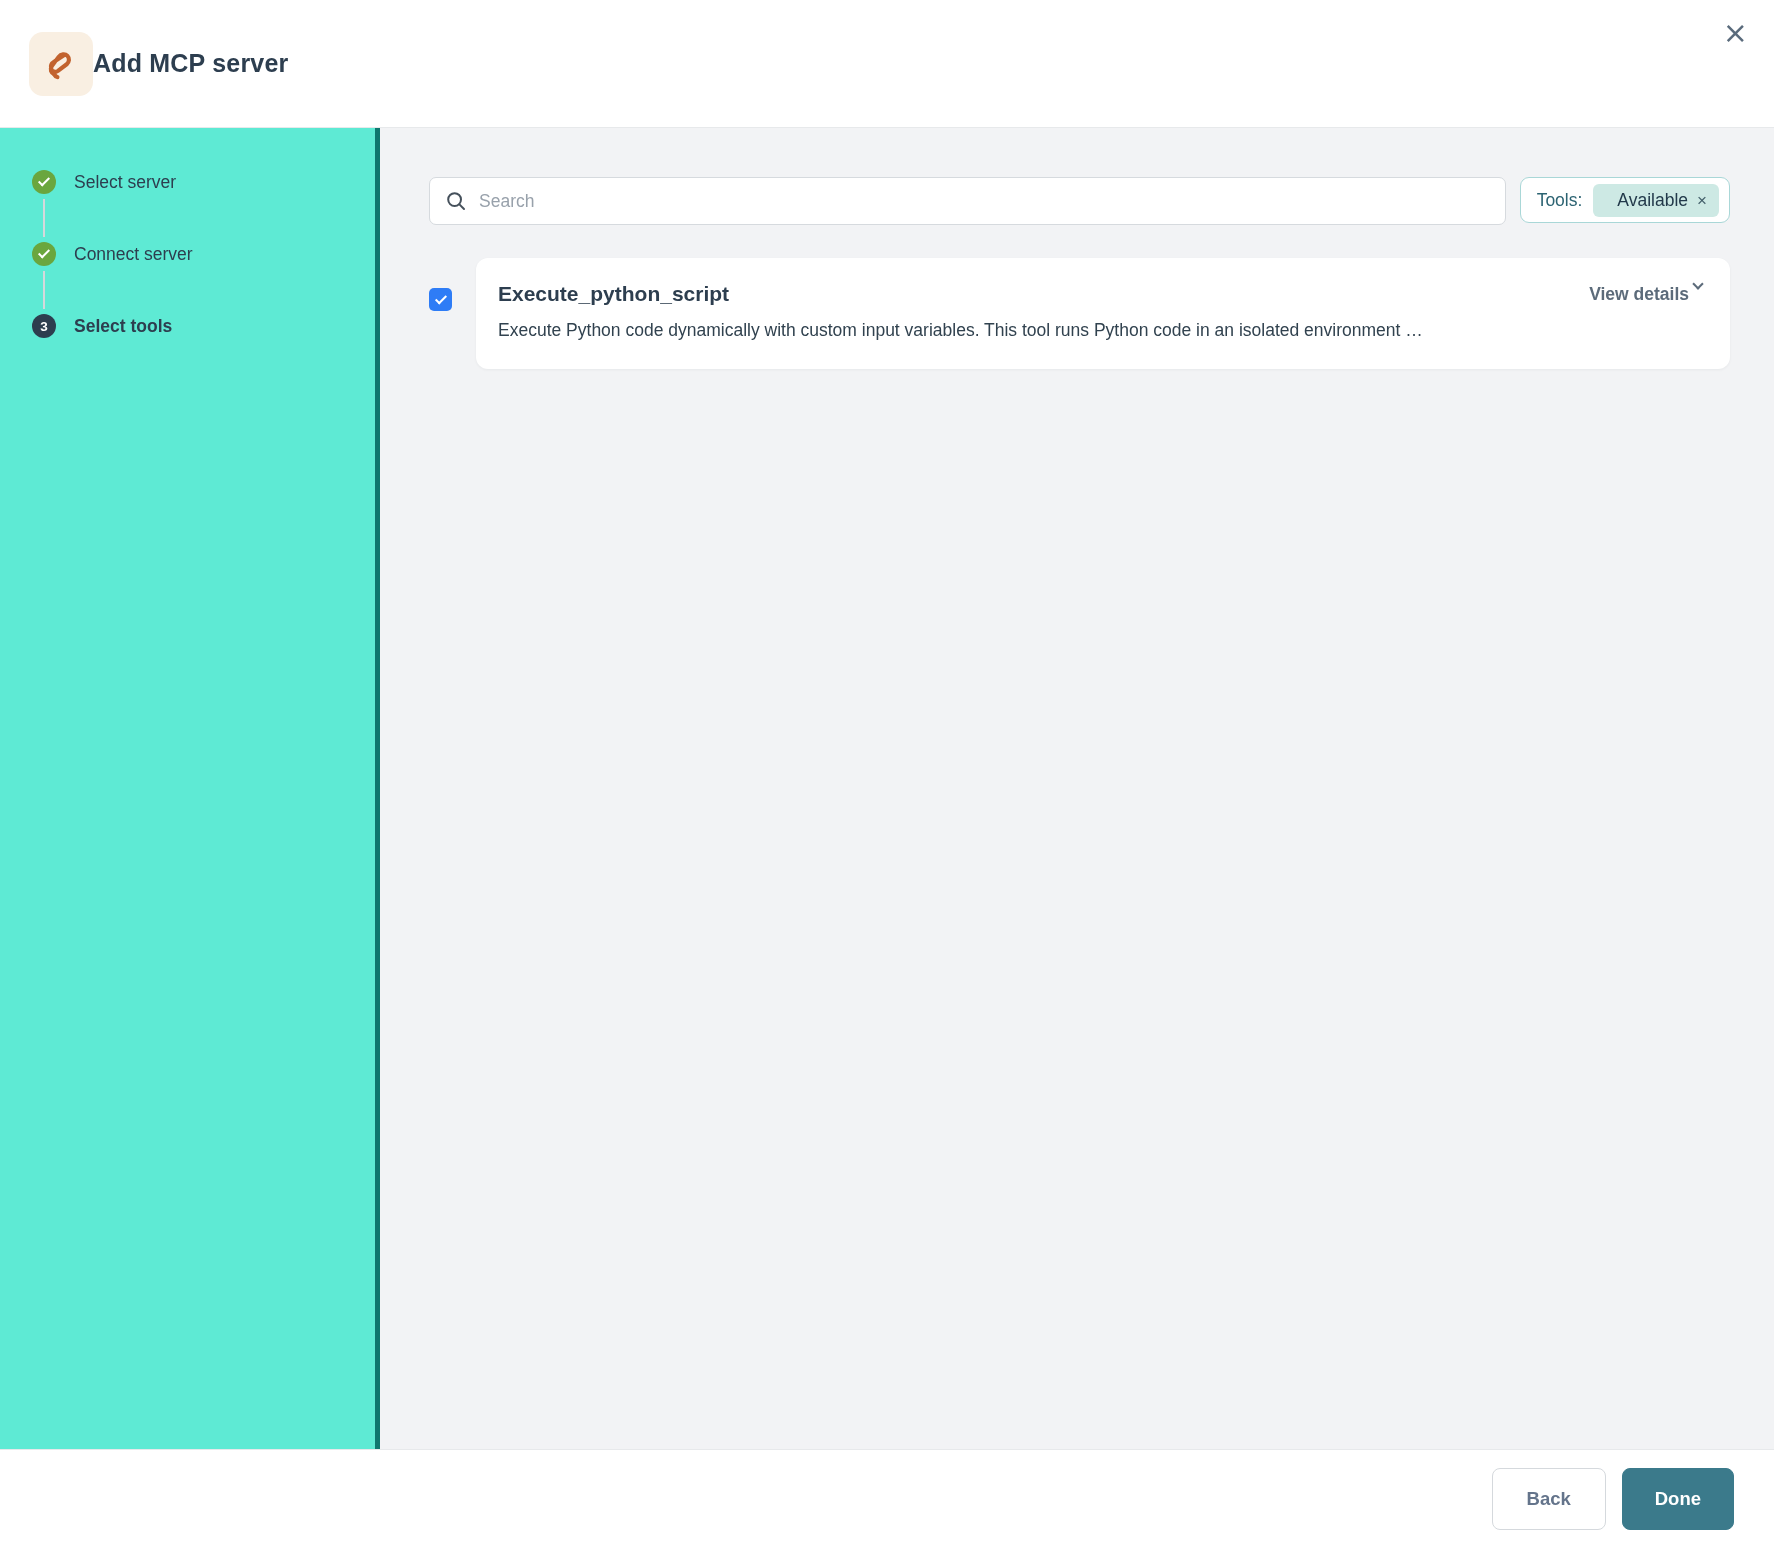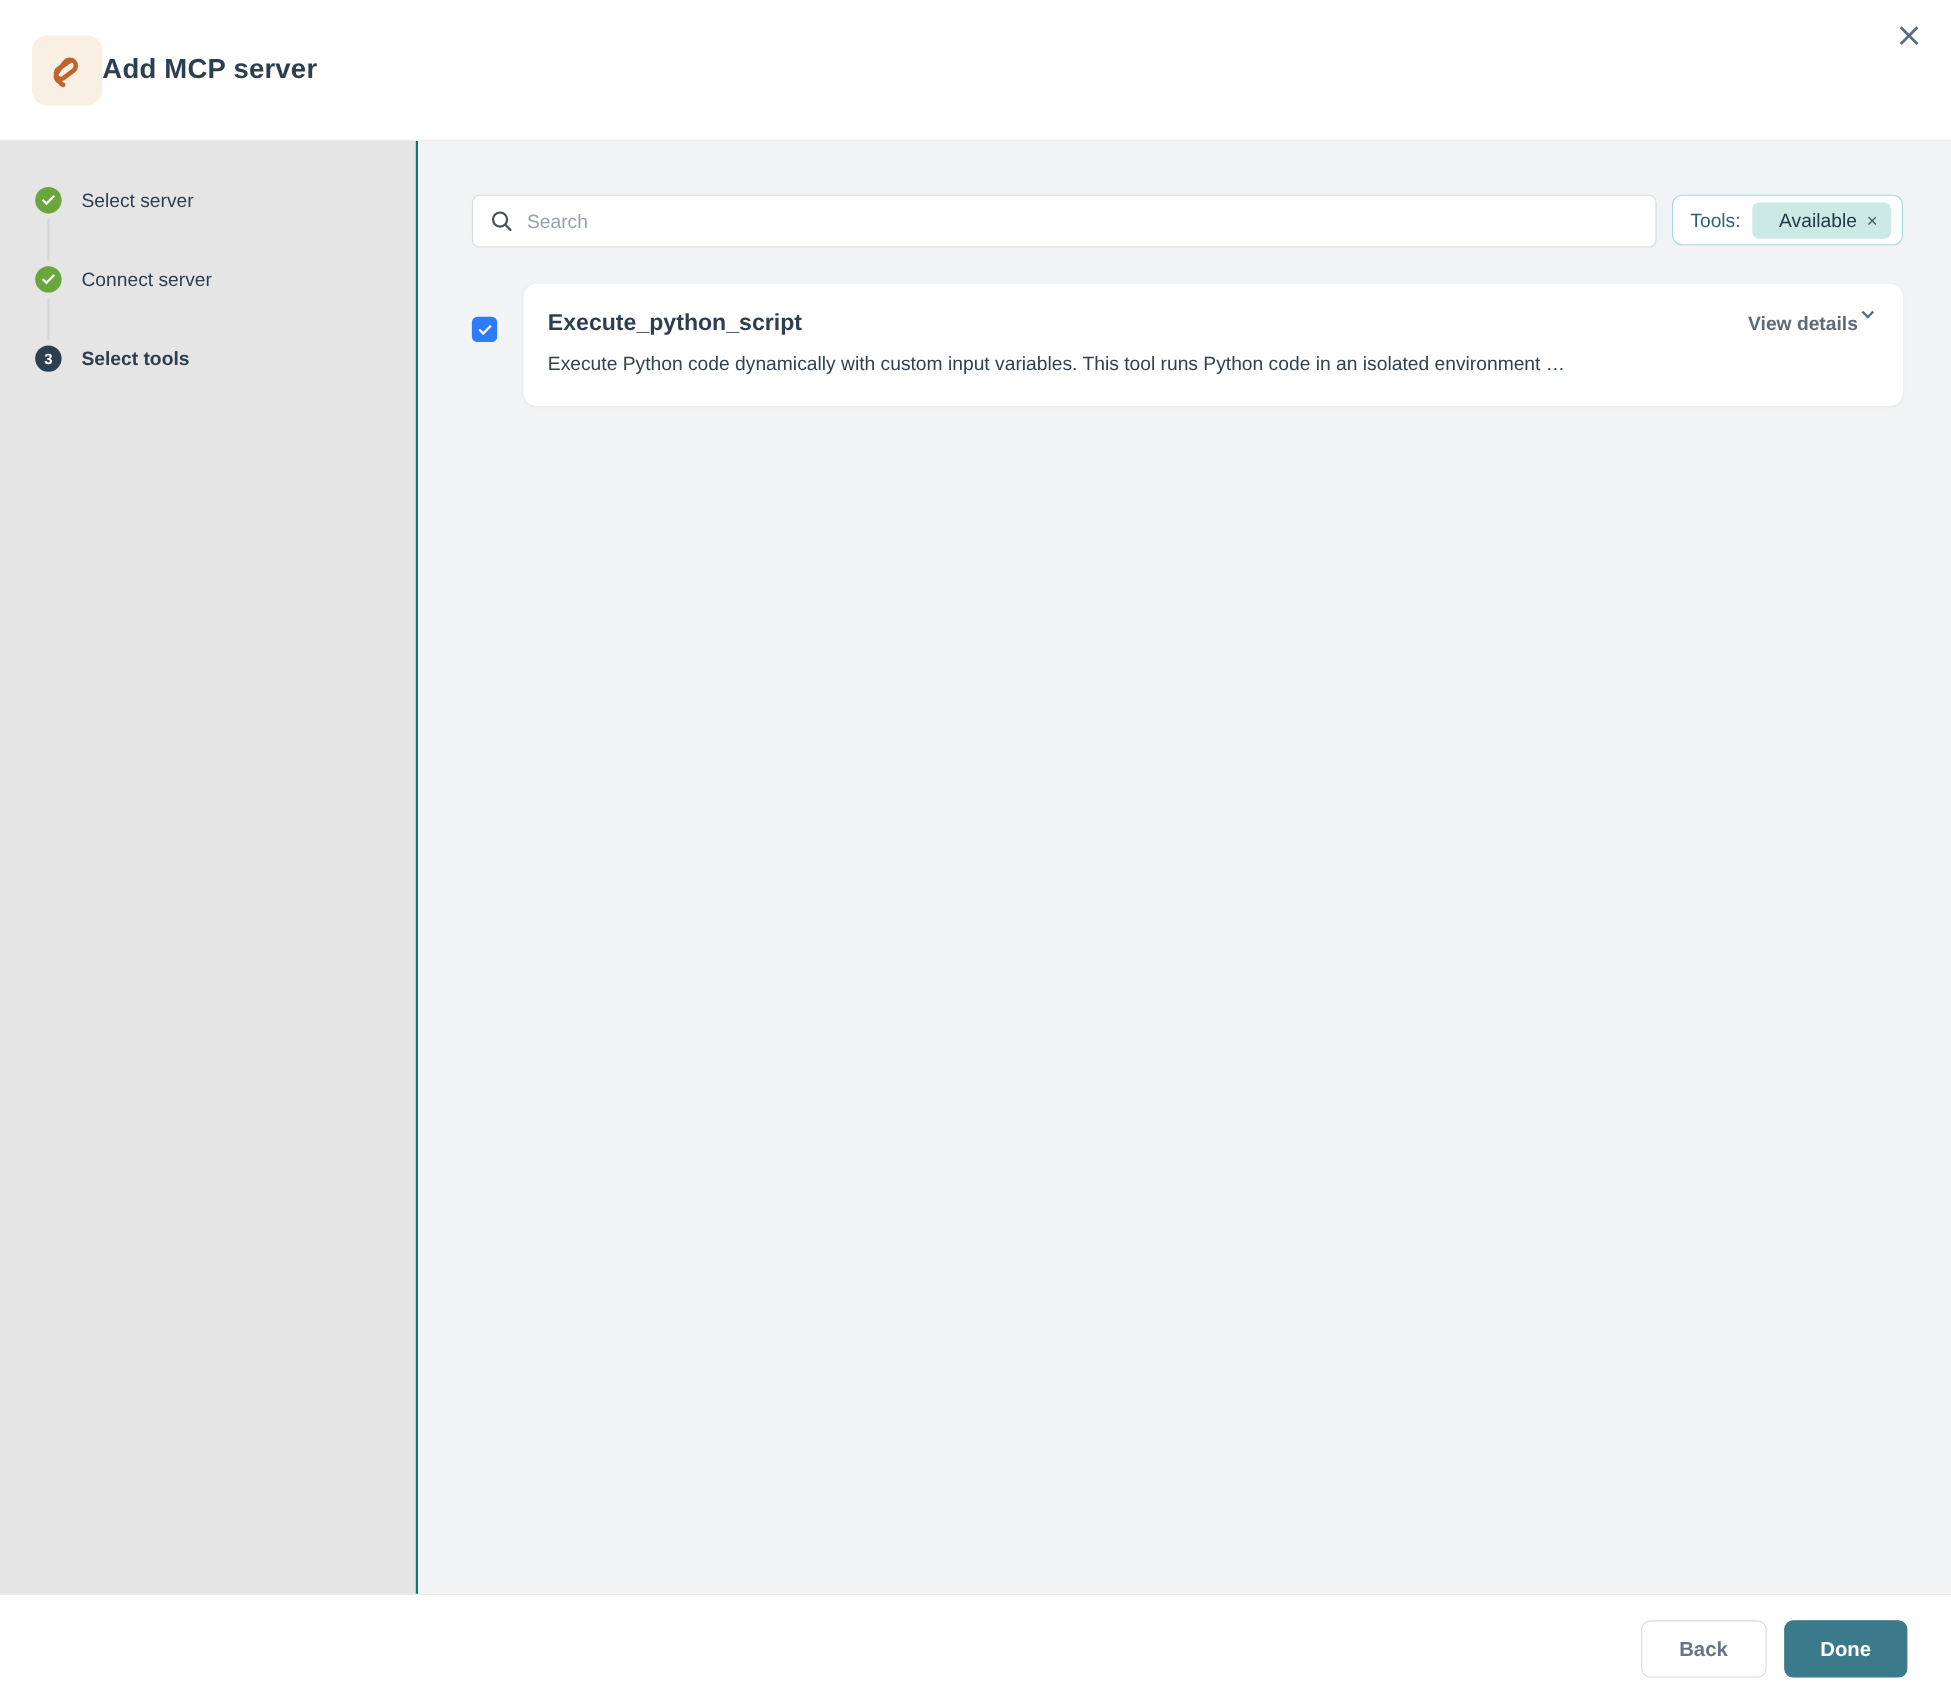--- a/index.html
+++ b/index.html
@@ -29,22 +29,22 @@
     position: absolute; top: 18px; right: 26px;
     font-size: 30px; line-height: 1; color: #5a6b7c;
     background: none; border: none; cursor: pointer;
     font-family: "DejaVu Sans", sans-serif; font-weight: 400;
   }
 
   
   .body-row { flex: 1 1 auto; display: flex; min-height: 0; }
 
   .sidebar {
-    width: 380px; flex: 0 0 380px; background: #e5e5e5;
-    border-right: 2px solid #0f766e;
+    width: 380px; flex: 0 0 380px; background: #5eead4;
+    border-right: 5px solid #0f766e;
     padding: 42px 0 0 32px;
   }
   .step { display: flex; align-items: center; gap: 18px; height: 24px; }
   .step-circle {
     width: 24px; height: 24px; border-radius: 50%;
     display: flex; align-items: center; justify-content: center;
     flex: 0 0 24px;
   }
   .step-circle.done { background: #6aa63e; }
   .step-circle.current { background: #2d3e4f; color: #fff; font-size: 13.5px; font-weight: bold; }
@@ -122,21 +122,21 @@
   .view-details .chev { border-color: #5c6b7a; width: 8px; height: 8px; }
   .tool-desc { margin-top: 13px; font-size: 17.5px; color: #31424f; line-height: 1.35; }
 
   
   .footer {
     flex: 0 0 99px; border-top: 1px solid #e7e9eb; background: #fff;
     display: flex; align-items: center; justify-content: flex-end;
     padding-right: 40px; gap: 16px;
   }
   .btn {
-    height: 52px; border-radius: 8px; font-size: 18.5px; font-weight: bold;
+    height: 62px; border-radius: 8px; font-size: 18.5px; font-weight: bold;
     font-family: "Liberation Sans", sans-serif; cursor: pointer;
     padding: 0 34px; display: flex; align-items: center; justify-content: center;
   }
   .btn-back { background: #fff; border: 1px solid #d5d9dd; color: #64748b; }
   .btn-done { background: #3b7a8b; border: 1px solid #3b7a8b; color: #fff; padding: 0 32px; }
 </style>
 </head>
 <body>
 
 <div class="header">

